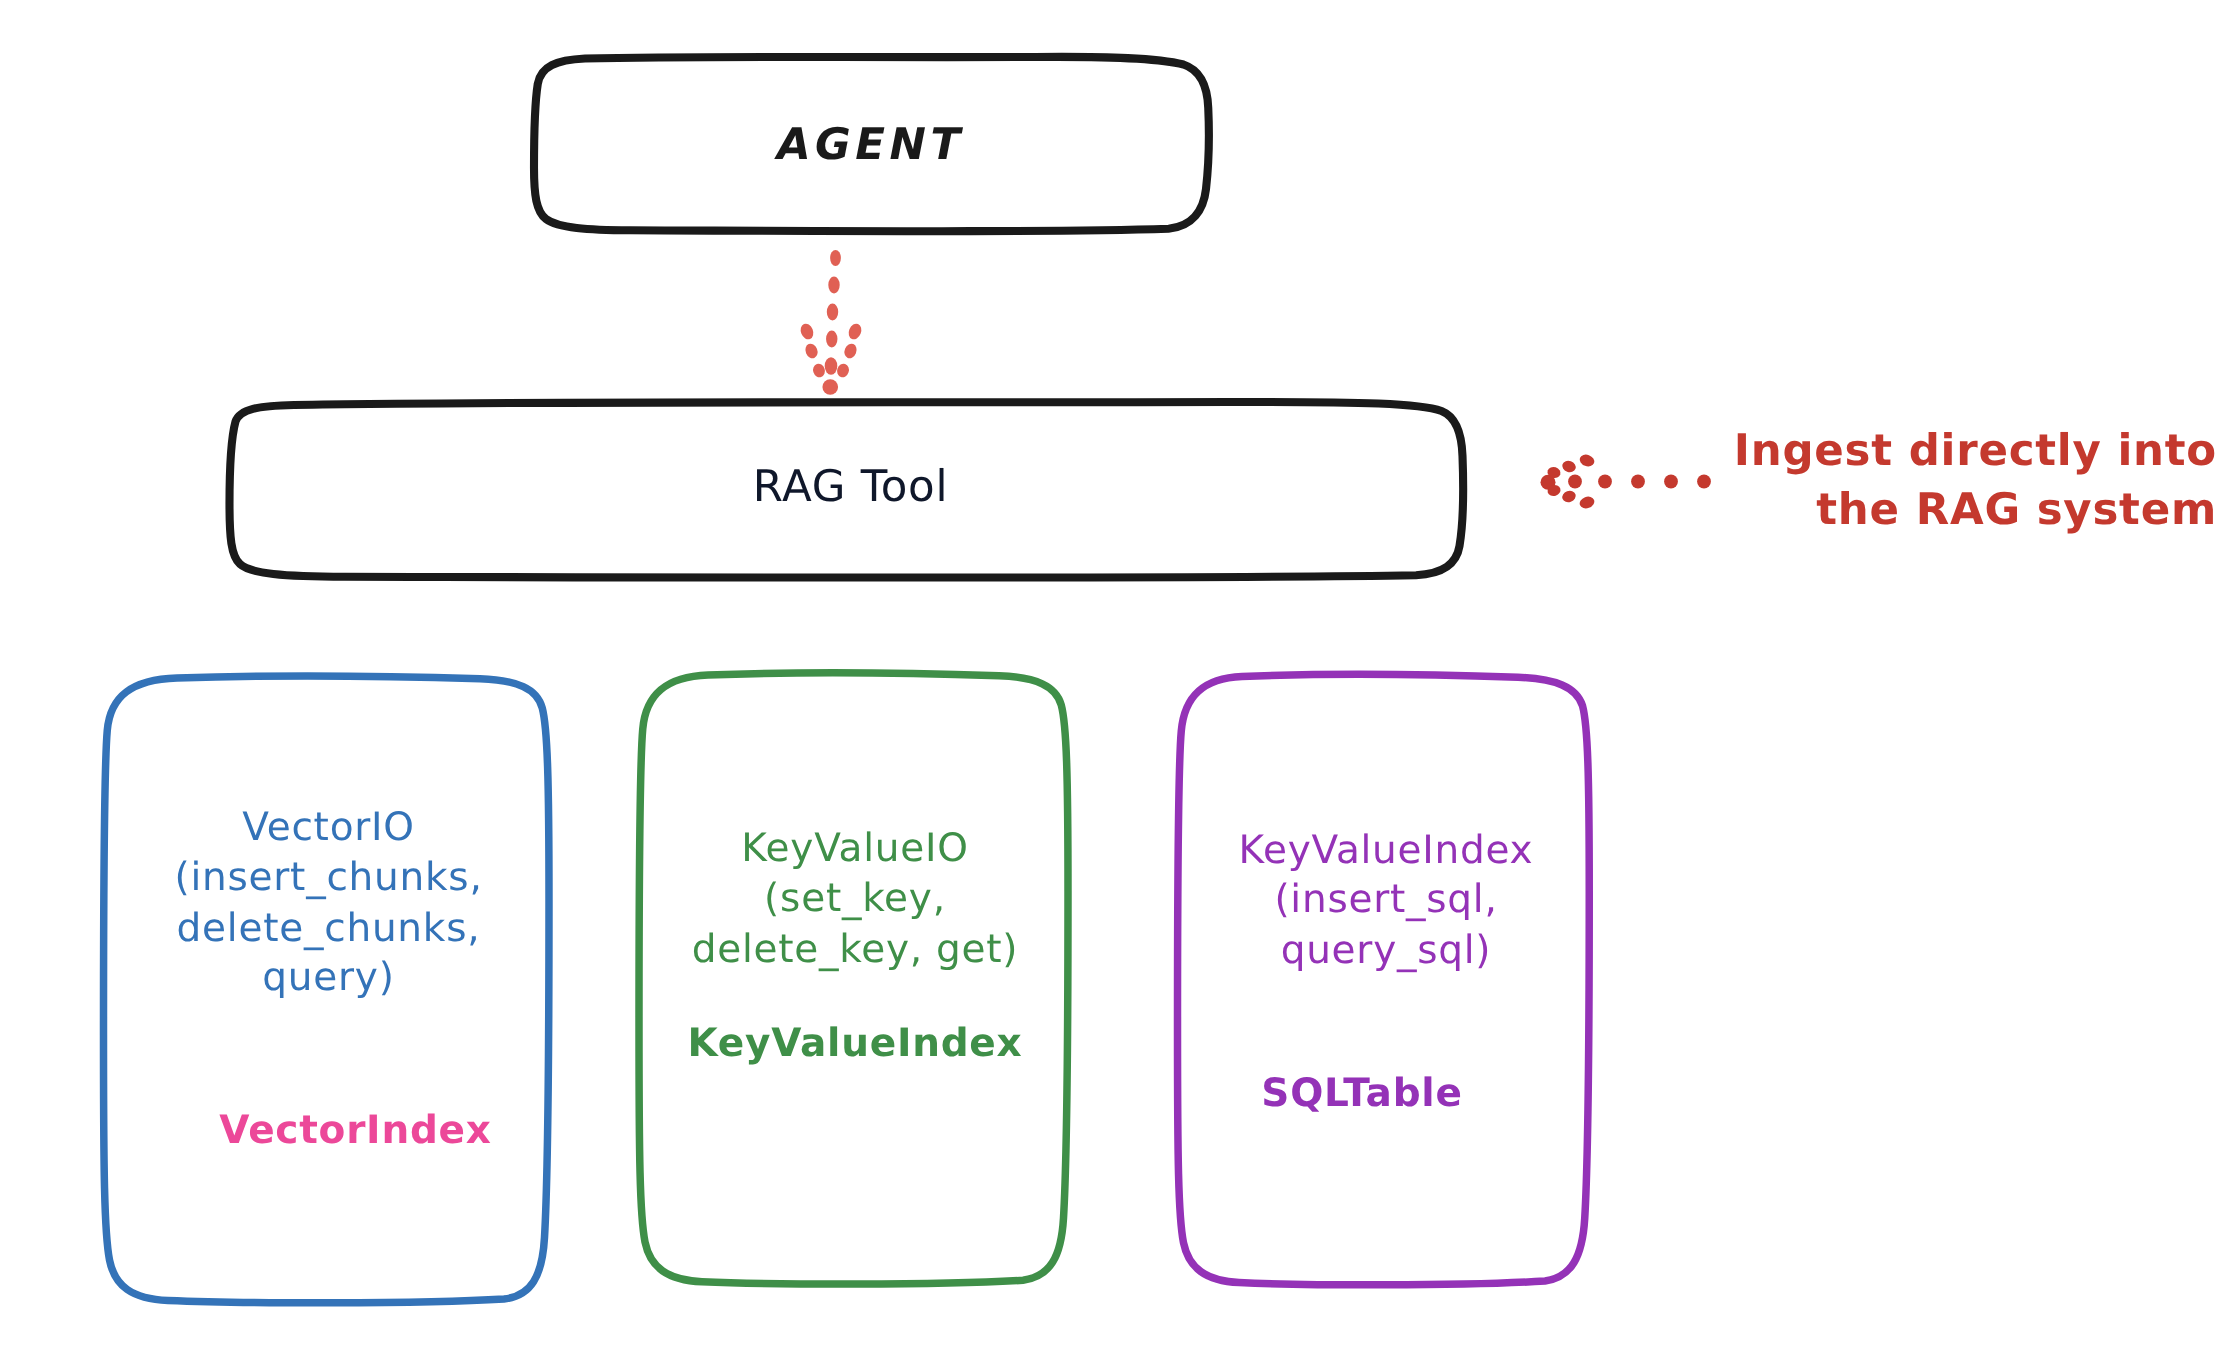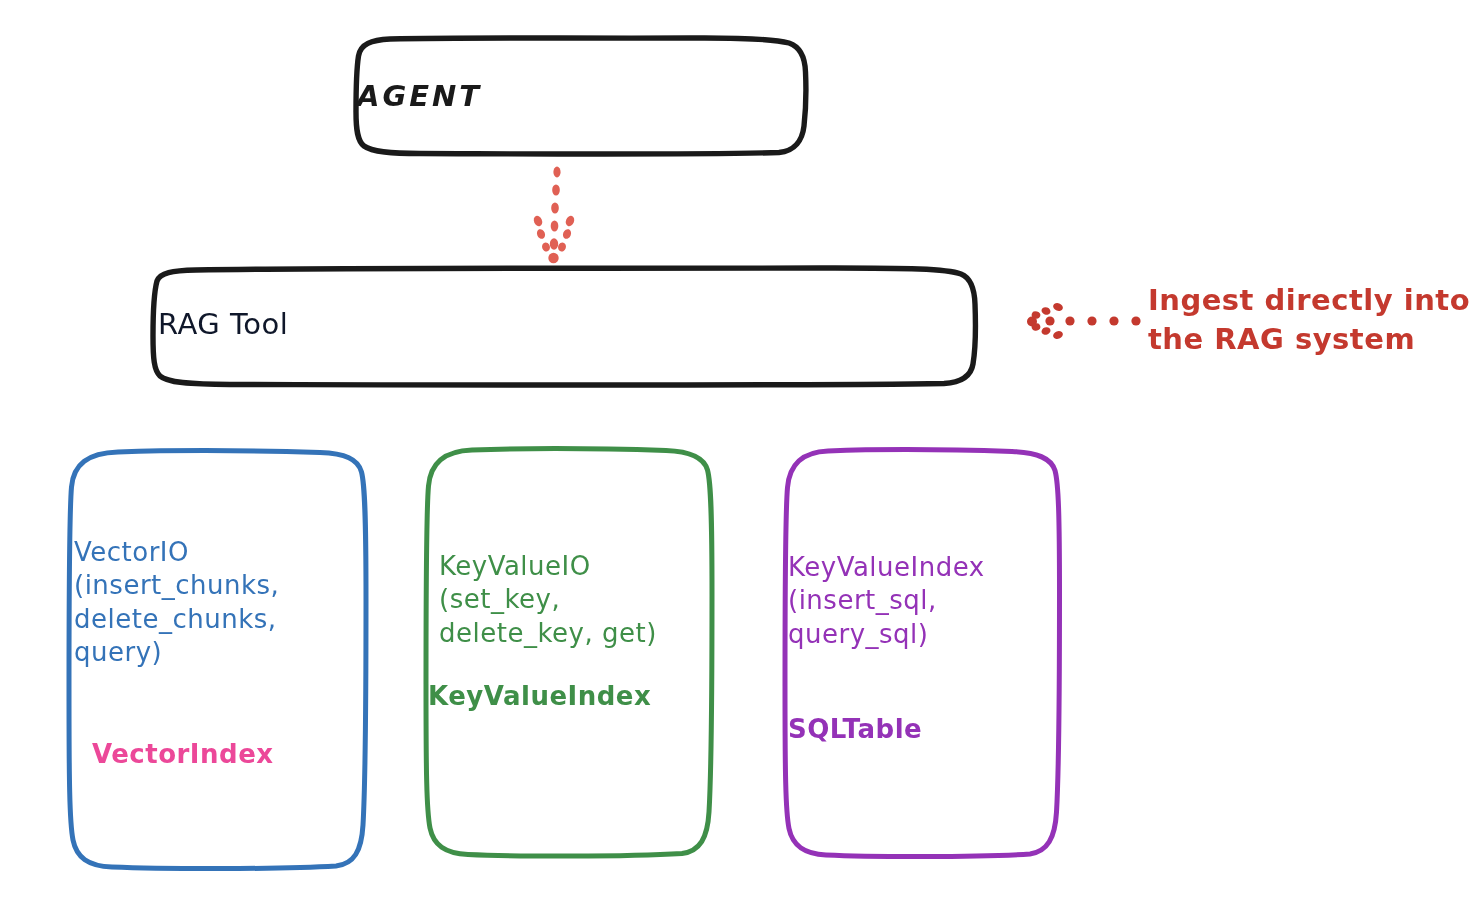--- a/index.html
+++ b/index.html
@@ -18,20 +18,21 @@
   #canvas {
     position: absolute;
     left: 0;
     top: 0;
     width: 1484px;
     height: 910px;
   }
 
   .node-label {
     position: absolute;
+    text-align: center;
     line-height: 1.28;
     white-space: pre-line;
     font-family: "DejaVu Sans", sans-serif;
     letter-spacing: 0.5px;
     pointer-events: none;
   }
 
   
   #agent-box-label {
     left: 357px;
@@ -75,21 +76,20 @@
     top: 738px;
     width: 290px;
     color: #ec4899;
   }
 
   #keyvalue-io-label {
     left: 428px;
     top: 550px;
     width: 284px;
     color: #3f8f48;
-    padding-left: 11px;
   }
   #keyvalue-index-label {
     left: 428px;
     top: 680px;
     width: 284px;
     color: #3f8f48;
   }
 
   #relational-io-label {
     left: 788px;
@@ -102,21 +102,21 @@
     top: 713px;
     width: 240px;
     color: #9432b7;
   }
 
   
   #ingest-annotation {
     left: 1148px;
     top: 281px;
     width: 330px;
-    text-align: left;
+    text-align: right;
     font-size: 29px;
     font-weight: 600;
     line-height: 1.33;
     color: #c4392e;
   }
 </style>
 </head>
 <body>
 
 <svg id="canvas" viewBox="0 0 1484 910" xmlns="http://www.w3.org/2000/svg">

